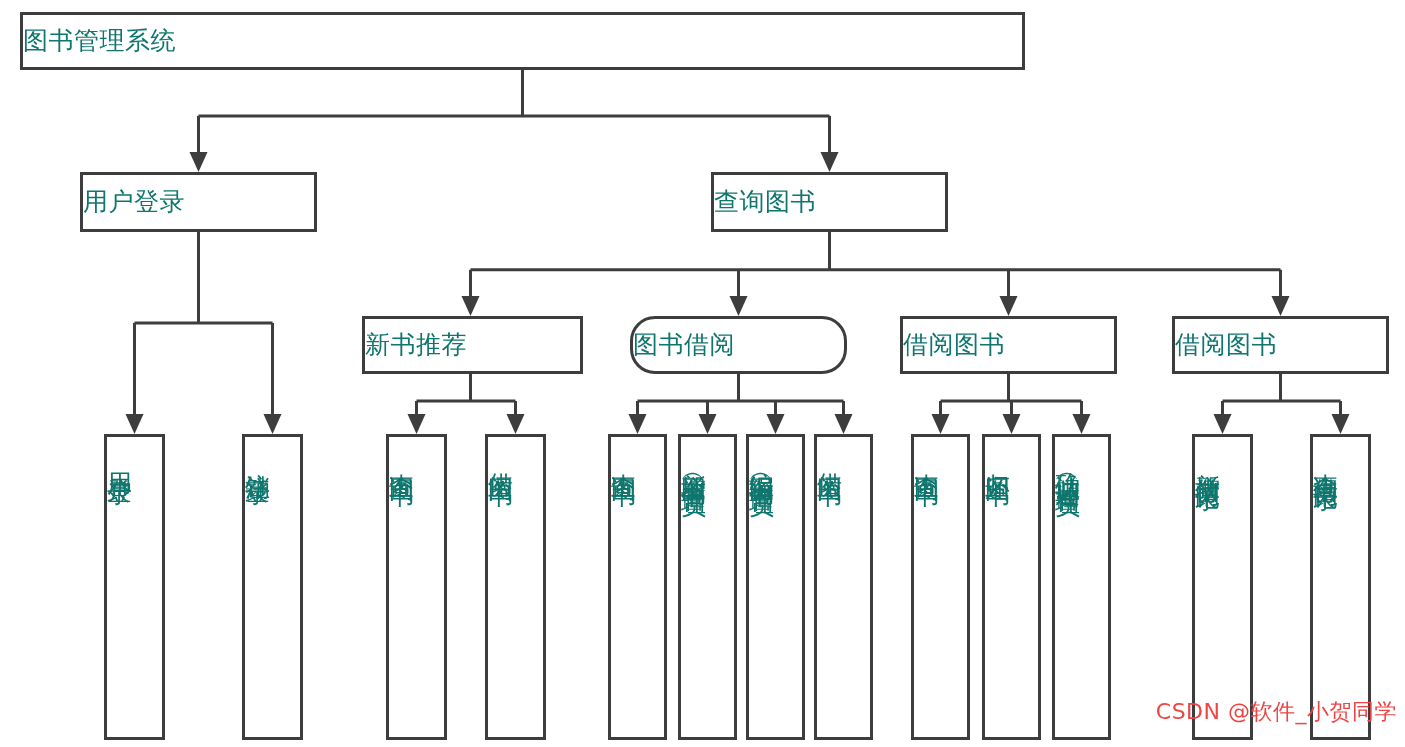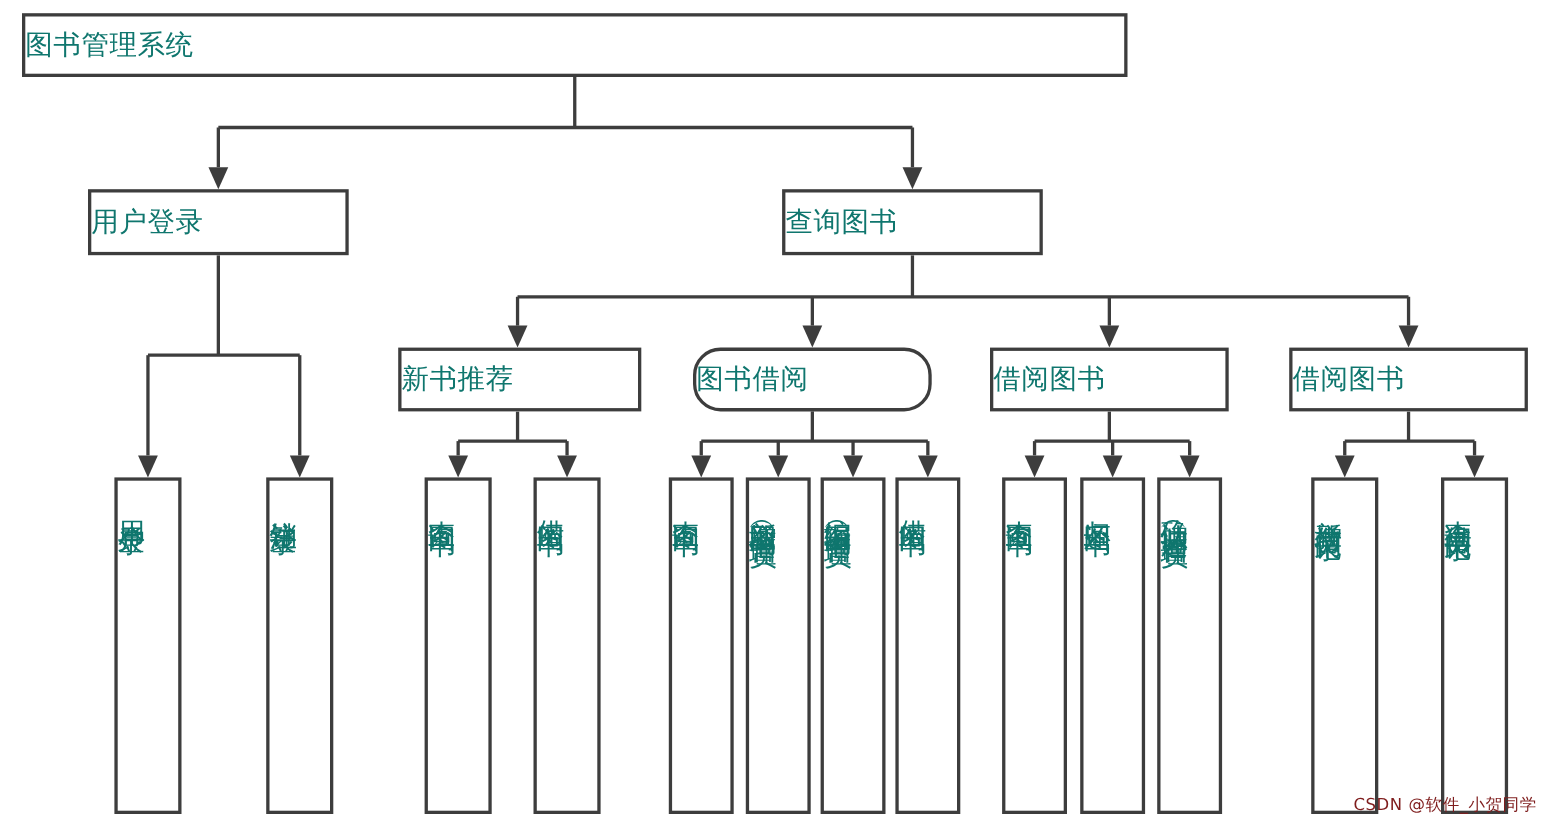--- a/index.html
+++ b/index.html
@@ -53,23 +53,23 @@
     writing-mode: vertical-rl;
     text-orientation: upright;
     font-size: 25px;
     letter-spacing: 3px;
     line-height: 1;
     -webkit-text-orientation: upright;
   }
   #watermark {
     position: absolute;
     right: 8px;
-    bottom: 6px;
-    font-size: 15px;
-    color: #7f1d1d;
+    bottom: 20px;
+    font-size: 22px;
+    color: #ef4444;
     letter-spacing: 0.5px;
     z-index: 3;
     white-space: pre;
   }
 </style>
 </head>
 <body>
 
 <div id="canvas">
   <svg id="edges" viewBox="0 0 1405 747">

